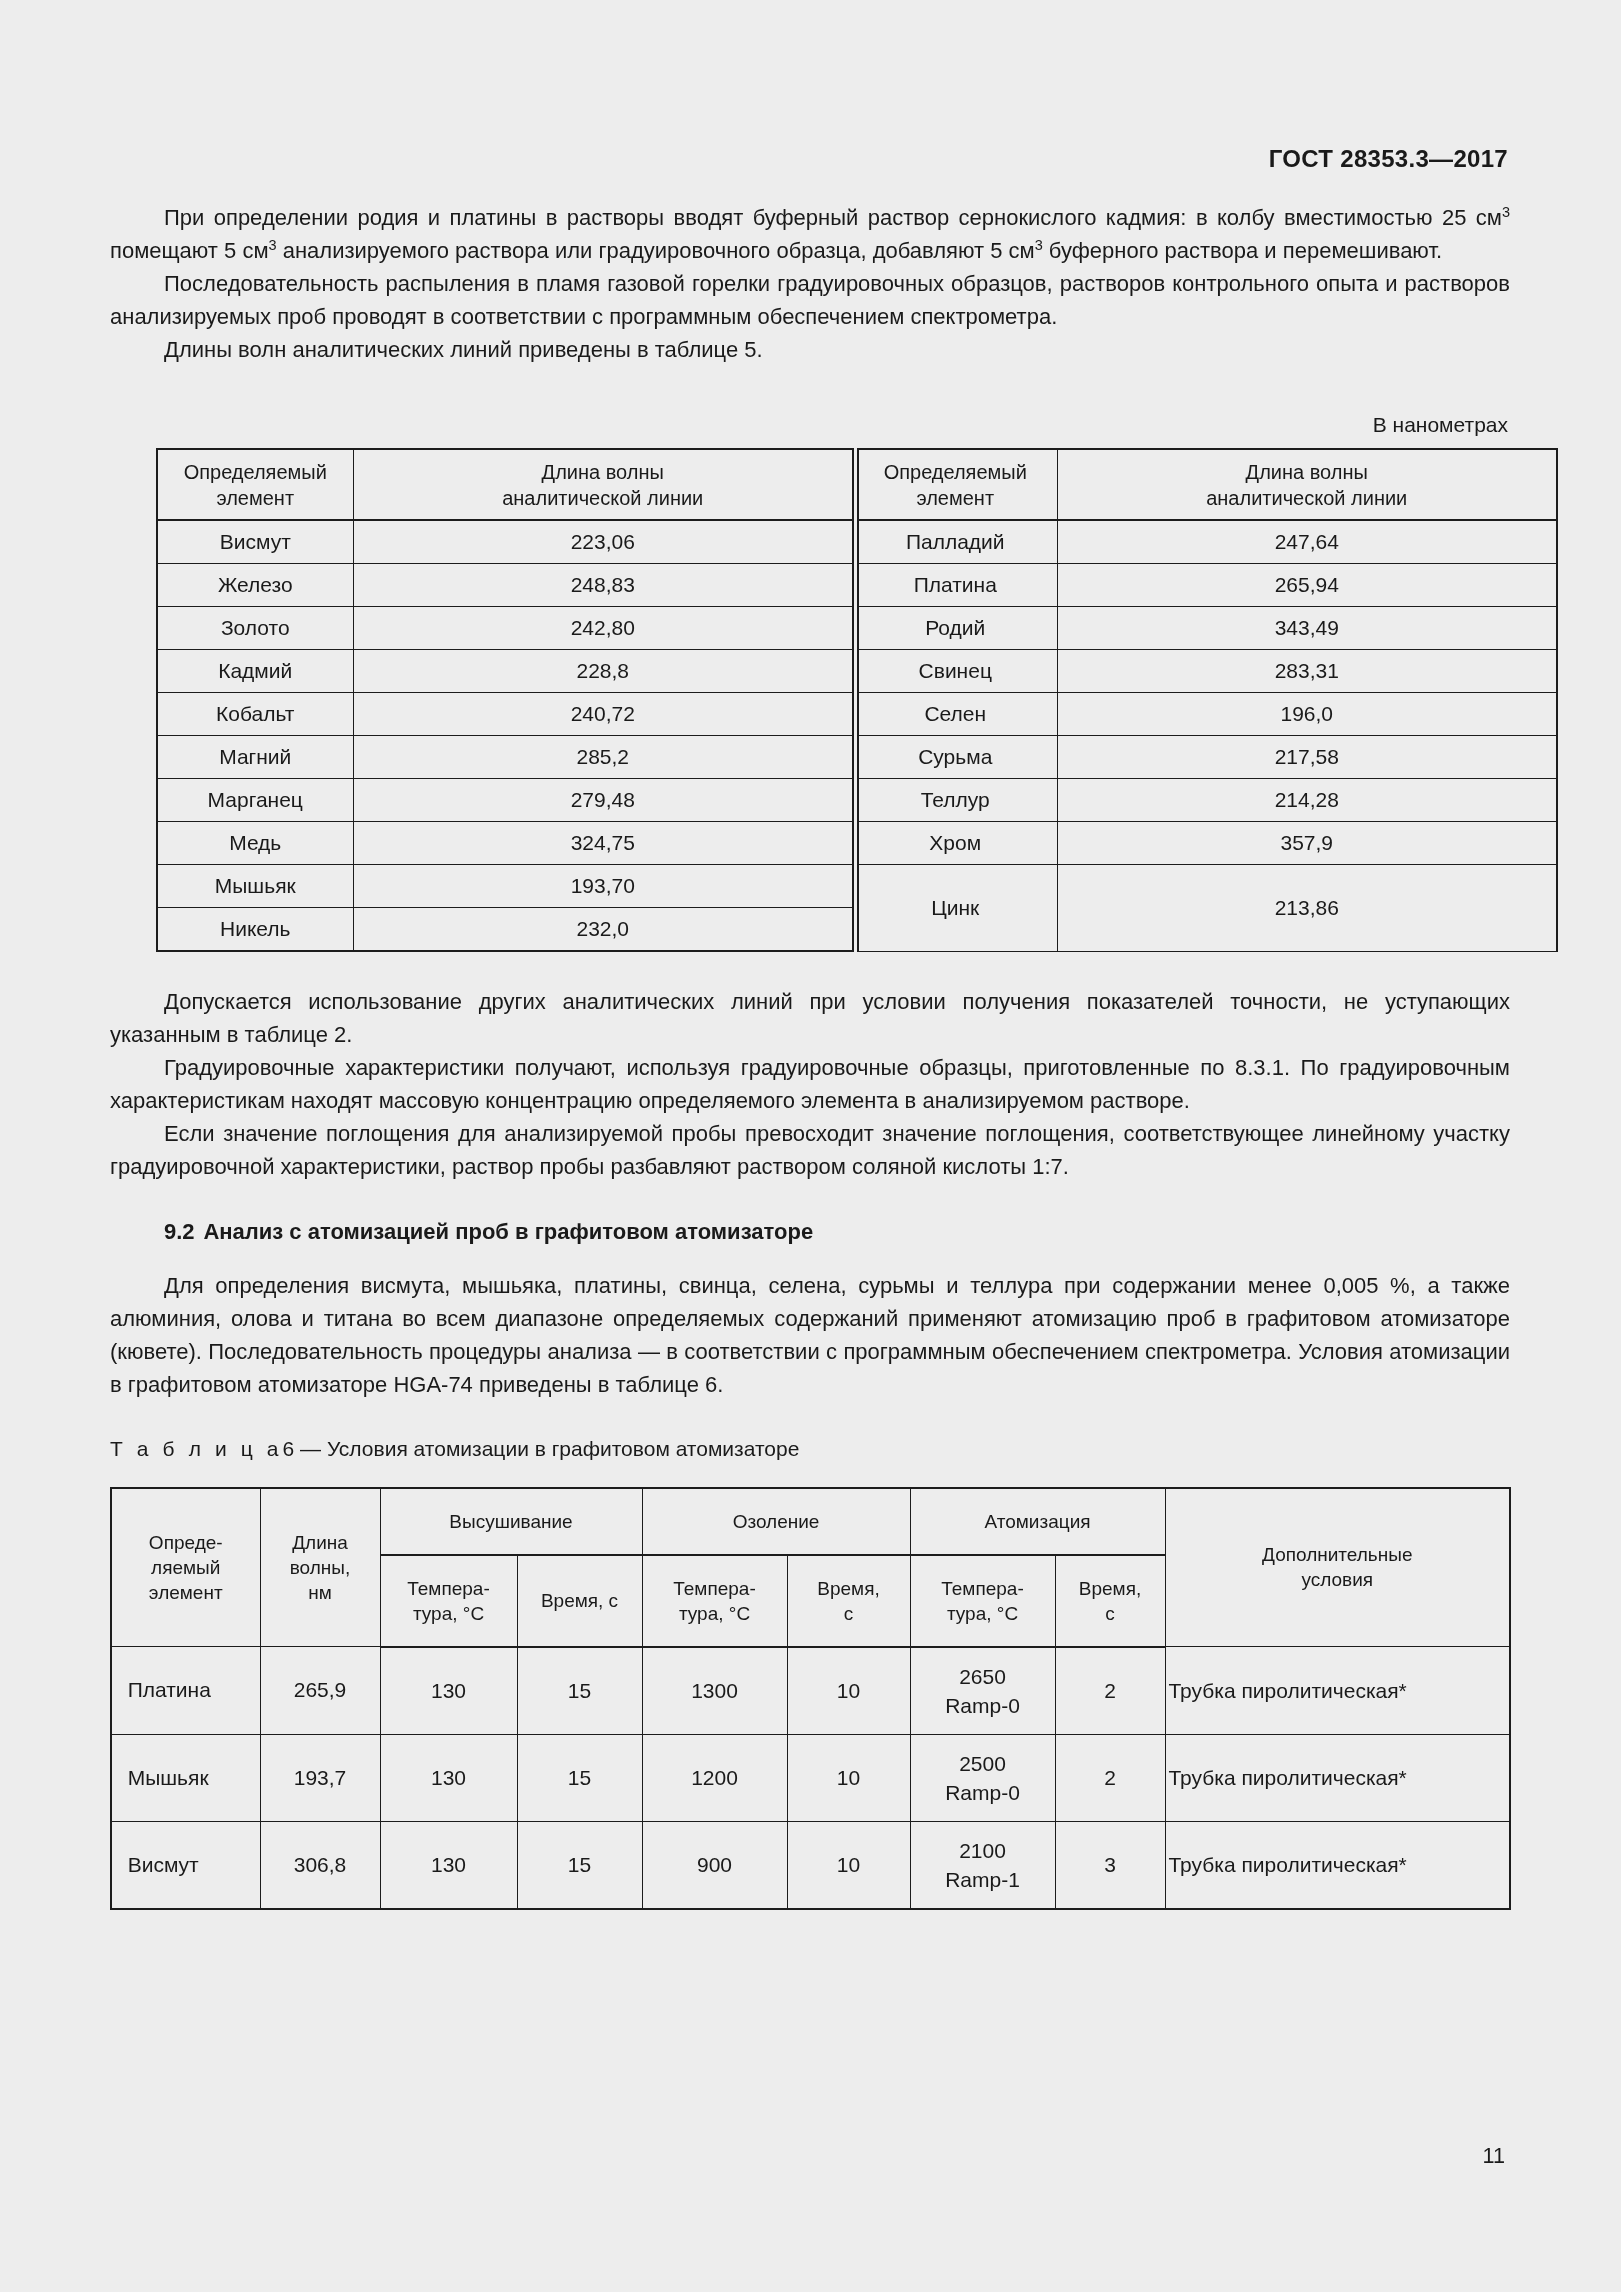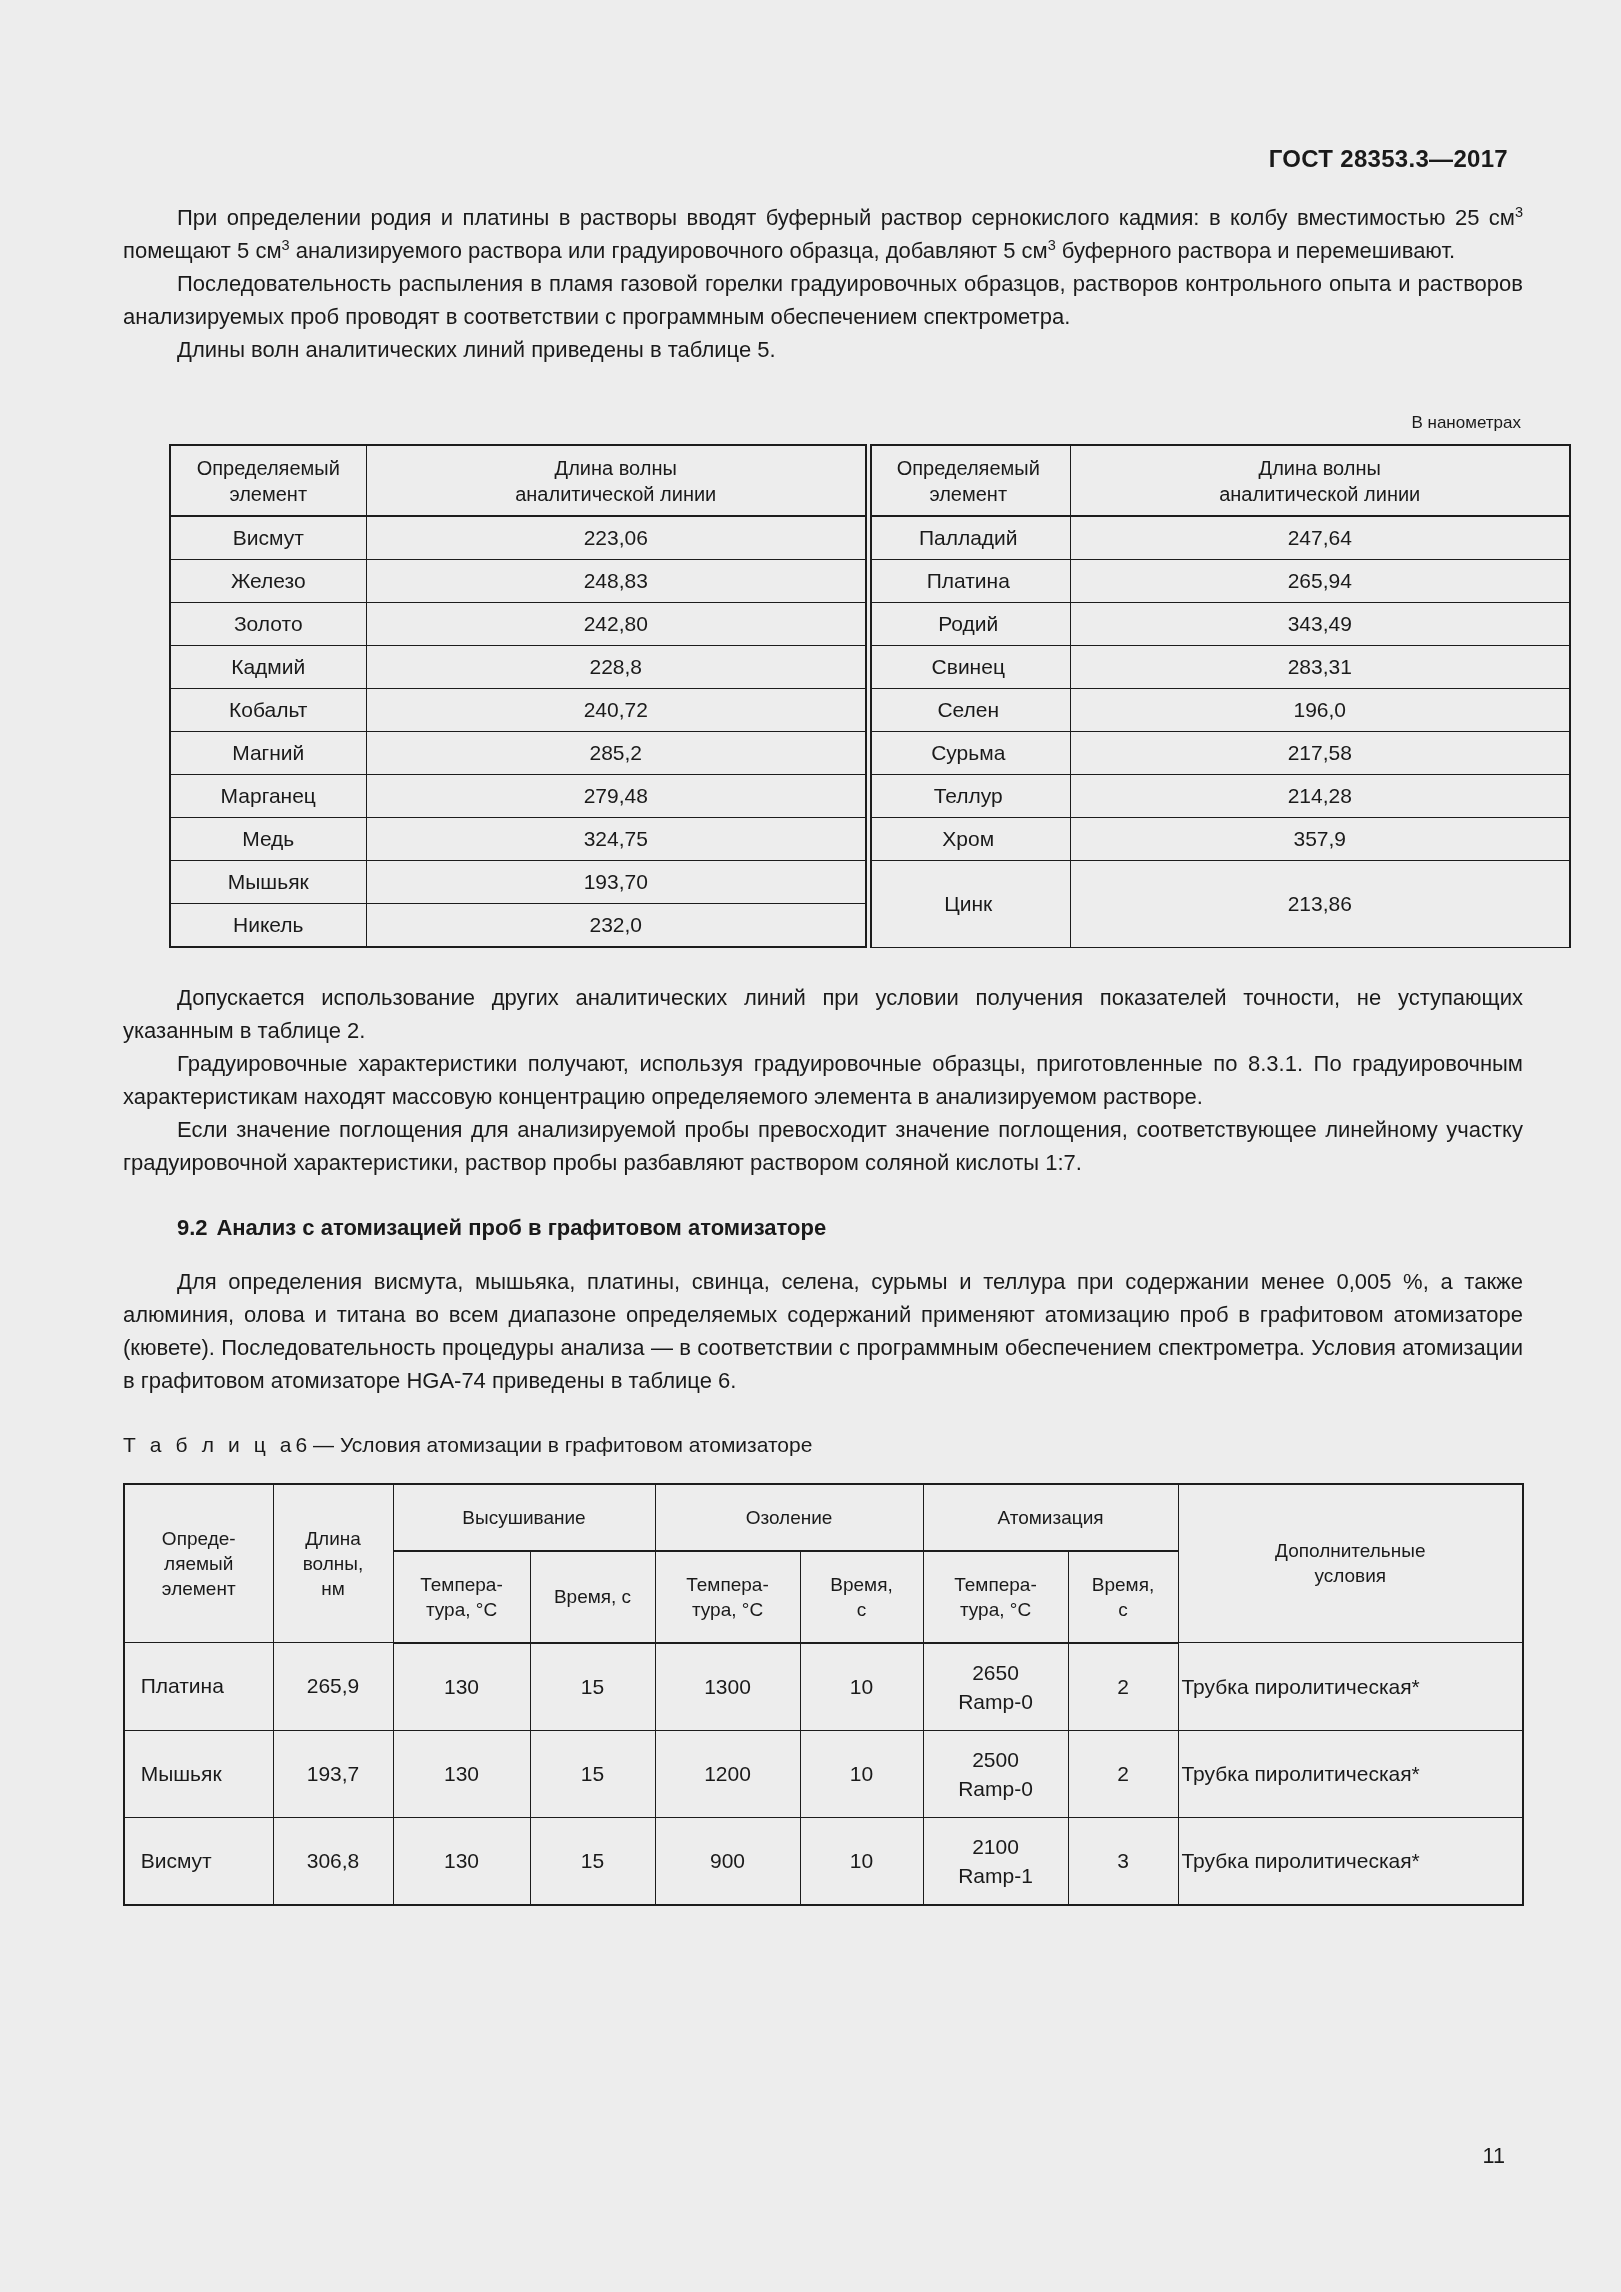--- a/index.html
+++ b/index.html
@@ -30,21 +30,21 @@
     right: 113px;
     font-size: 24px;
     font-weight: bold;
     letter-spacing: 0.3px;
     white-space: nowrap;
   }
 
   
   .content {
     position: absolute;
-    left: 123px;
+    left: 110px;
     top: 201px;
     width: 1400px;
   }
 
   p.para {
     margin: 0;
     font-size: 22px;
     line-height: 33px;
     text-align: justify;
     text-indent: 54px;
@@ -64,21 +64,21 @@
   .tbl-caption {
     font-size: 21px;
     line-height: 29px;
     margin: 0;
     white-space: nowrap;
   }
   .tbl-caption .tw {
     letter-spacing: 4.1px;
   }
   .units-right {
-    font-size: 17px;
+    font-size: 21px;
     text-align: right;
     margin: 0;
     padding-right: 2px;
   }
 
   
   .t5wrap {
     position: relative;
     width: 1400px;
     margin-left: 46px;

